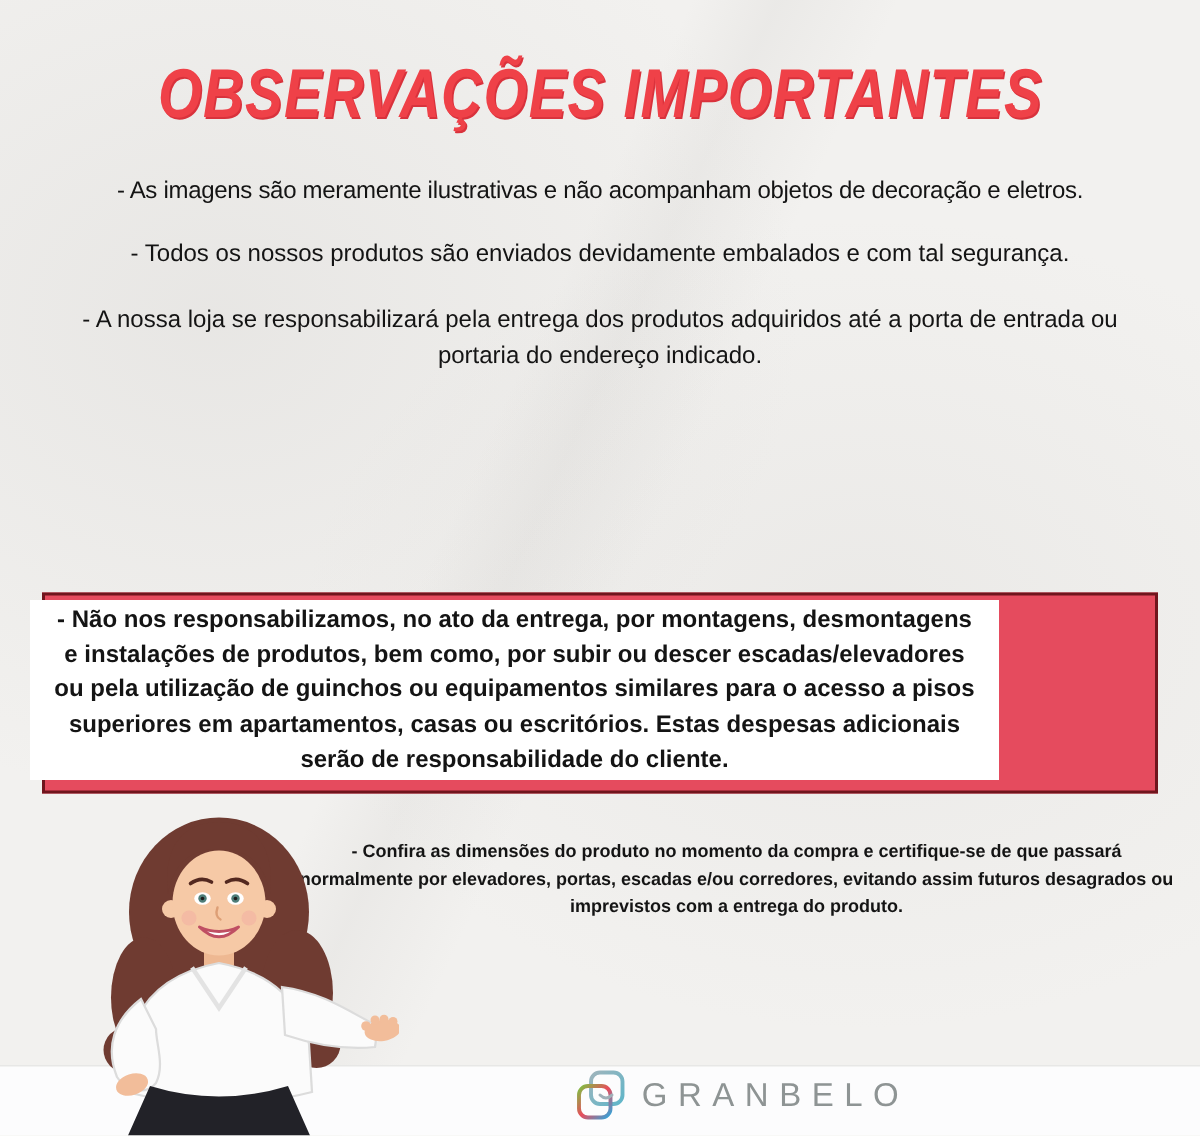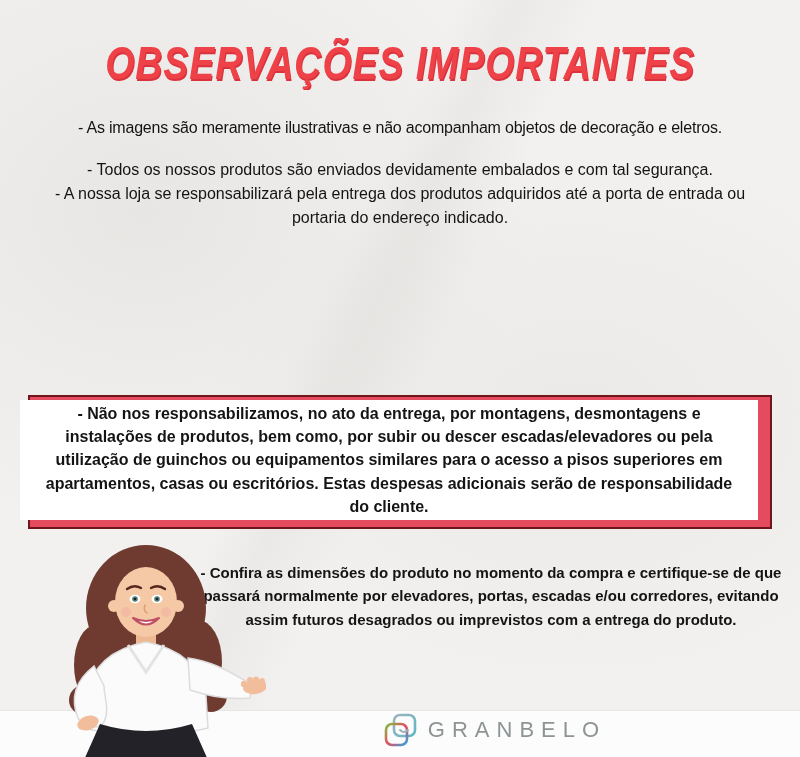--- a/index.html
+++ b/index.html
@@ -24,40 +24,40 @@
     white-space:nowrap;
   }
   .note{
     margin:0 auto;color:#141414;font-weight:400;font-size:16px;line-height:1.5;
     text-align:center;
   }
   .n1{margin-top:30px;white-space:nowrap;letter-spacing:-0.2px;}
   .n2{margin-top:22px;max-width:700px;}
   .n3{margin-top:18px;white-space:nowrap;}
   .n4{margin-top:14px;max-width:720px;}
-  .n5{margin-top:0;max-width:740px;}
+  .n5{margin-top:20px;max-width:740px;}
 
   
   .red-box{position:absolute;top:398px;left:20px;width:738px;height:122px;}
   .red-box .shadow{
     position:absolute;left:8px;top:-3px;width:744px;height:134px;
     background:#e54b5e;border:2px solid #70151d;box-sizing:border-box;
   }
   .red-box .inner{
-    position:absolute;left:0;top:2px;width:738px;height:120px;background:#ffffff;
+    position:absolute;left:0;top:2px;width:646px;height:120px;background:#ffffff;
     display:flex;align-items:center;justify-content:center;box-sizing:border-box;
     padding:6px 16px;
   }
   .red-box .inner p{
     margin:0;font-weight:700;font-size:16px;line-height:1.45;color:#141414;text-align:center;
   }
 
   .dimensions-note{
     position:absolute;top:546px;left:195px;width:592px;
-    font-weight:700;font-size:15px;line-height:1.55;color:#141414;text-align:center;
+    font-weight:700;font-size:12px;line-height:1.55;color:#141414;text-align:center;
   }
 
   
   .footer{
     position:absolute;left:0;right:0;bottom:0;height:46px;
     background:#fcfcfd;border-top:1px solid #e7e7e6;
   }
   .logo-row{
     position:absolute;left:196px;right:8px;bottom:0;height:46px;
     display:flex;align-items:center;gap:34px;flex-direction:column;

